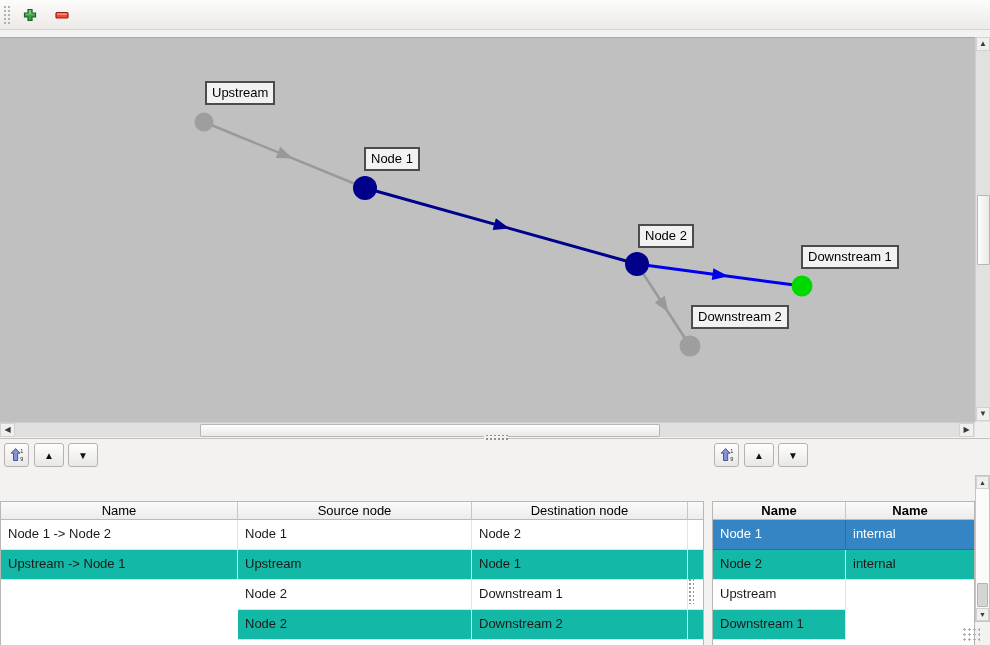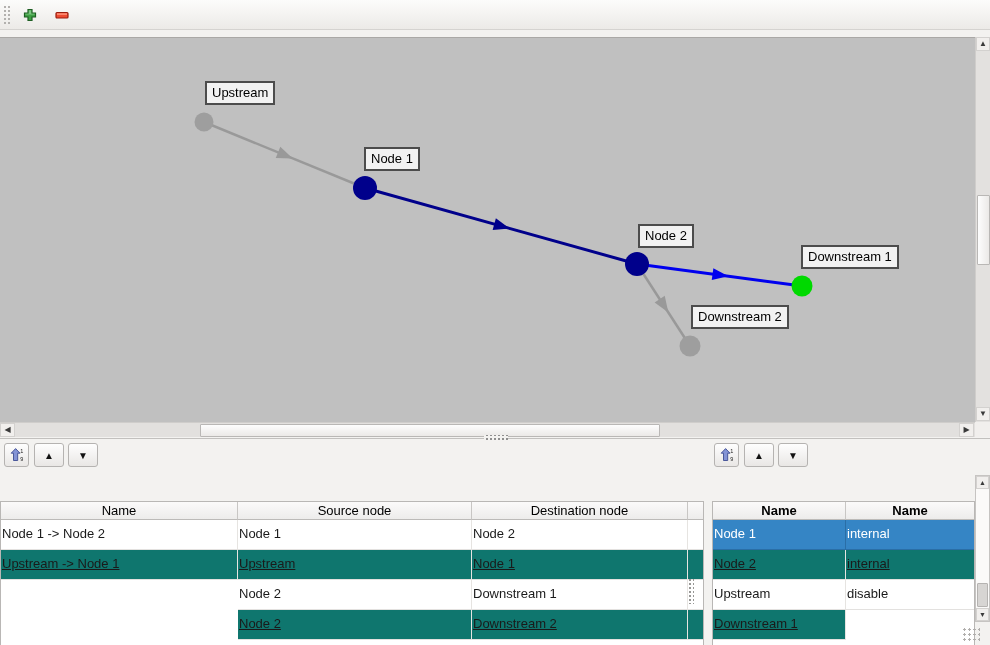--- a/index.html
+++ b/index.html
@@ -46,25 +46,25 @@
   .pbtn { position:absolute; top:443px; height:24px; border:1px solid #b5b3b1; border-radius:3px;
     background:linear-gradient(#fefefe,#e9e7e5); display:flex; align-items:center; justify-content:center;
     font-size:10px; color:#111; cursor:pointer; }
 
   
   .tbl { position:absolute; top:501px; height:147px; background:#fff; border:1px solid #b9b7b5; }
   .thead-cell { position:absolute; top:0; height:18px; line-height:17px; text-align:center;
     background:linear-gradient(#fbfafa,#edeceb); border-right:1px solid #c8c6c4;
     border-bottom:1px solid #bcbab8; font-size:13px; color:#000; cursor:pointer; }
   .trow { position:absolute; left:0; width:100%; height:30px; }
-  .tcell { position:absolute; top:0; height:30px; line-height:28px; padding-left:1px;
+  .tcell { position:absolute; top:0; height:30px; line-height:28px; padding-left:7px;
     border-right:1px solid #e6e4e1; border-bottom:1px solid #e3e1df; overflow:hidden;
     white-space:nowrap; font-size:13px; cursor:default; }
   .tcell.last { border-right:none; }
-  .zebra { background:#0f766e;text-decoration:underline; }
+  .zebra { background:#14b8a6; }
   .row-selected .tcell { color:#fff; border-right-color:#2a6ea6; border-bottom-color:#2a6ea6; }
 
   
   .tsb { position:absolute; left:975px; top:475px; width:15px; height:147px;
     background:#fbfaf9; border:1px solid #c6c4c2; }
   .tsb-btn { position:absolute; left:0; width:13px; height:13px; background:#f1efed;
     border:1px solid #d3d1cf; display:flex; align-items:center; justify-content:center;
     font-size:7px; color:#3a3a3a; cursor:pointer; }
   .tsb-thumb { position:absolute; left:1px; width:11px; background:#d7d5d3;
     border:1px solid #b5b3b1; border-radius:1px; }
@@ -216,21 +216,20 @@
     <div class="trow row-selected" style="top:18px">
       <div class="tcell" style="left: 0px; width: 133px; background: rgb(53, 133, 197);">Node 1</div>
       <div class="tcell last" style="left: 133px; width: 128px; background: rgb(53, 133, 197);">internal</div>
     </div>
     <div class="trow" style="top:48px">
       <div class="tcell zebra" style="left:0; width:133px">Node 2</div>
       <div class="tcell zebra last" style="left:133px; width:128px">internal</div>
     </div>
     <div class="trow" style="top:78px">
       <div class="tcell" style="left:0; width:133px">Upstream</div>
-      <div class="tcell last" style="left:133px; width:128px">disable</div>
     </div>
     <div class="trow" style="top:108px">
       <div class="tcell zebra" style="left:0; width:133px">Downstream 1</div>
     </div>
   </div>
 
   <div class="tsb">
     <div class="tsb-btn" style="top:0">
       <span>▲</span>
     </div>

